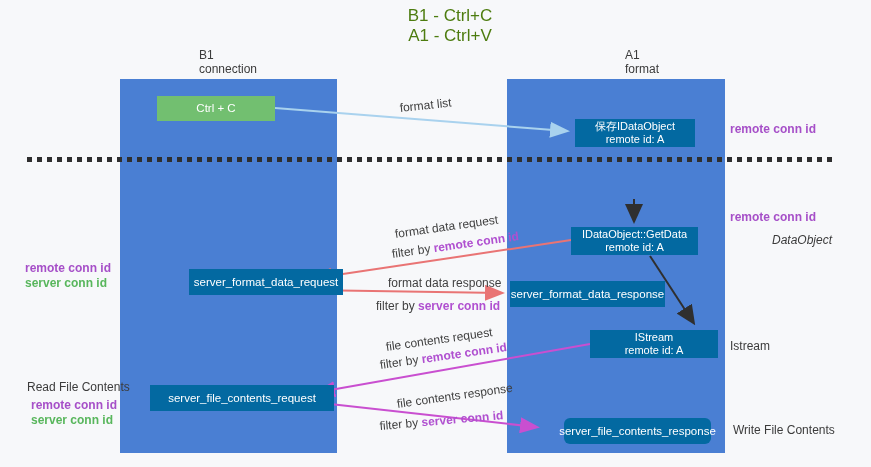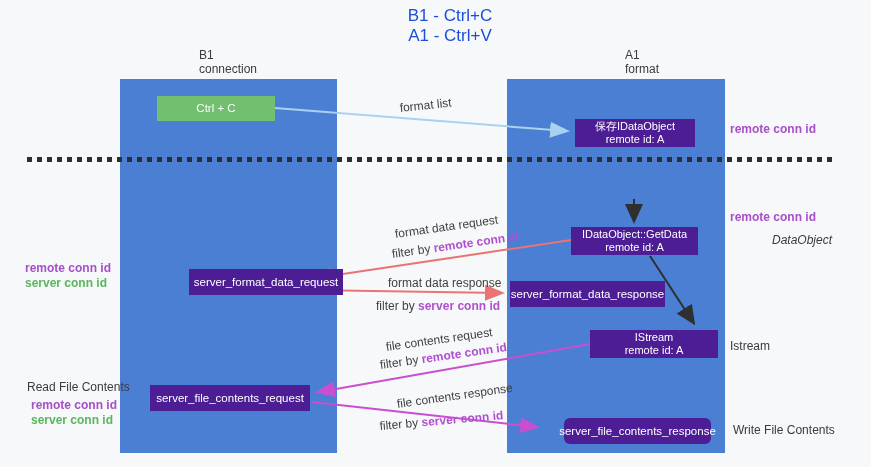--- a/index.html
+++ b/index.html
@@ -14,21 +14,21 @@
     background: #f7f8fa;
     overflow: hidden;
   }
   .title {
     position: absolute;
     left: 450px; top: 6px;
     transform: translateX(-50%);
     text-align: center;
     font-size: 17px;
     line-height: 20px;
-    color: #1d4ed8;
+    color: #4d7c0f;
     z-index: 6;
     white-space: nowrap;
   }
   .col-header {
     position: absolute;
     transform: translateX(-50%);
     text-align: left;
     font-size: 12px;
     line-height: 14px;
     color: #3b3b3b;
@@ -64,21 +64,21 @@
     align-items: center;
     justify-content: center;
     color: #ffffff;
     font-size: 11.5px;
     line-height: 13px;
     text-align: center;
     z-index: 4;
     white-space: nowrap;
   }
   .node.green { background: #72bf70; }
-  .node.orange { background: #4c1d95; }
+  .node.orange { background: #0369a1; }
   .edge-label {
     position: absolute;
     font-size: 12px;
     color: #3f3f3f;
     z-index: 5;
     white-space: nowrap;
     transform-origin: left top;
   }
   .rot-6 { transform: rotate(-6deg); }
   .rot-8 { transform: rotate(-8deg); }
@@ -164,21 +164,21 @@
 
   <div class="node orange" style="left:510px; top:281px; width:155px; height:26px;">
     <div>server_format_data_response</div>
   </div>
 
   <div class="node orange" style="left:590px; top:330px; width:128px; height:28px; font-size:11px;">
     <div>IStream</div>
     <div>remote id: A</div>
   </div>
 
-  <div class="node orange" style="left:150px; top:385px; width:160px; height:26px;">
+  <div class="node orange" style="left:150px; top:385px; width:184px; height:26px;">
     <div>server_file_contents_request</div>
   </div>
 
   <div class="node orange" style="left:564px; top:418px; width:147px; height:26px;border-radius:6px;">
     <div>server_file_contents_response</div>
   </div>
 
   <div class="edge-label rot-6" style="left:399px; top:101px;">format list</div>
 
   <div class="edge-label rot-8" style="left:394px; top:227px;">format data request</div>

